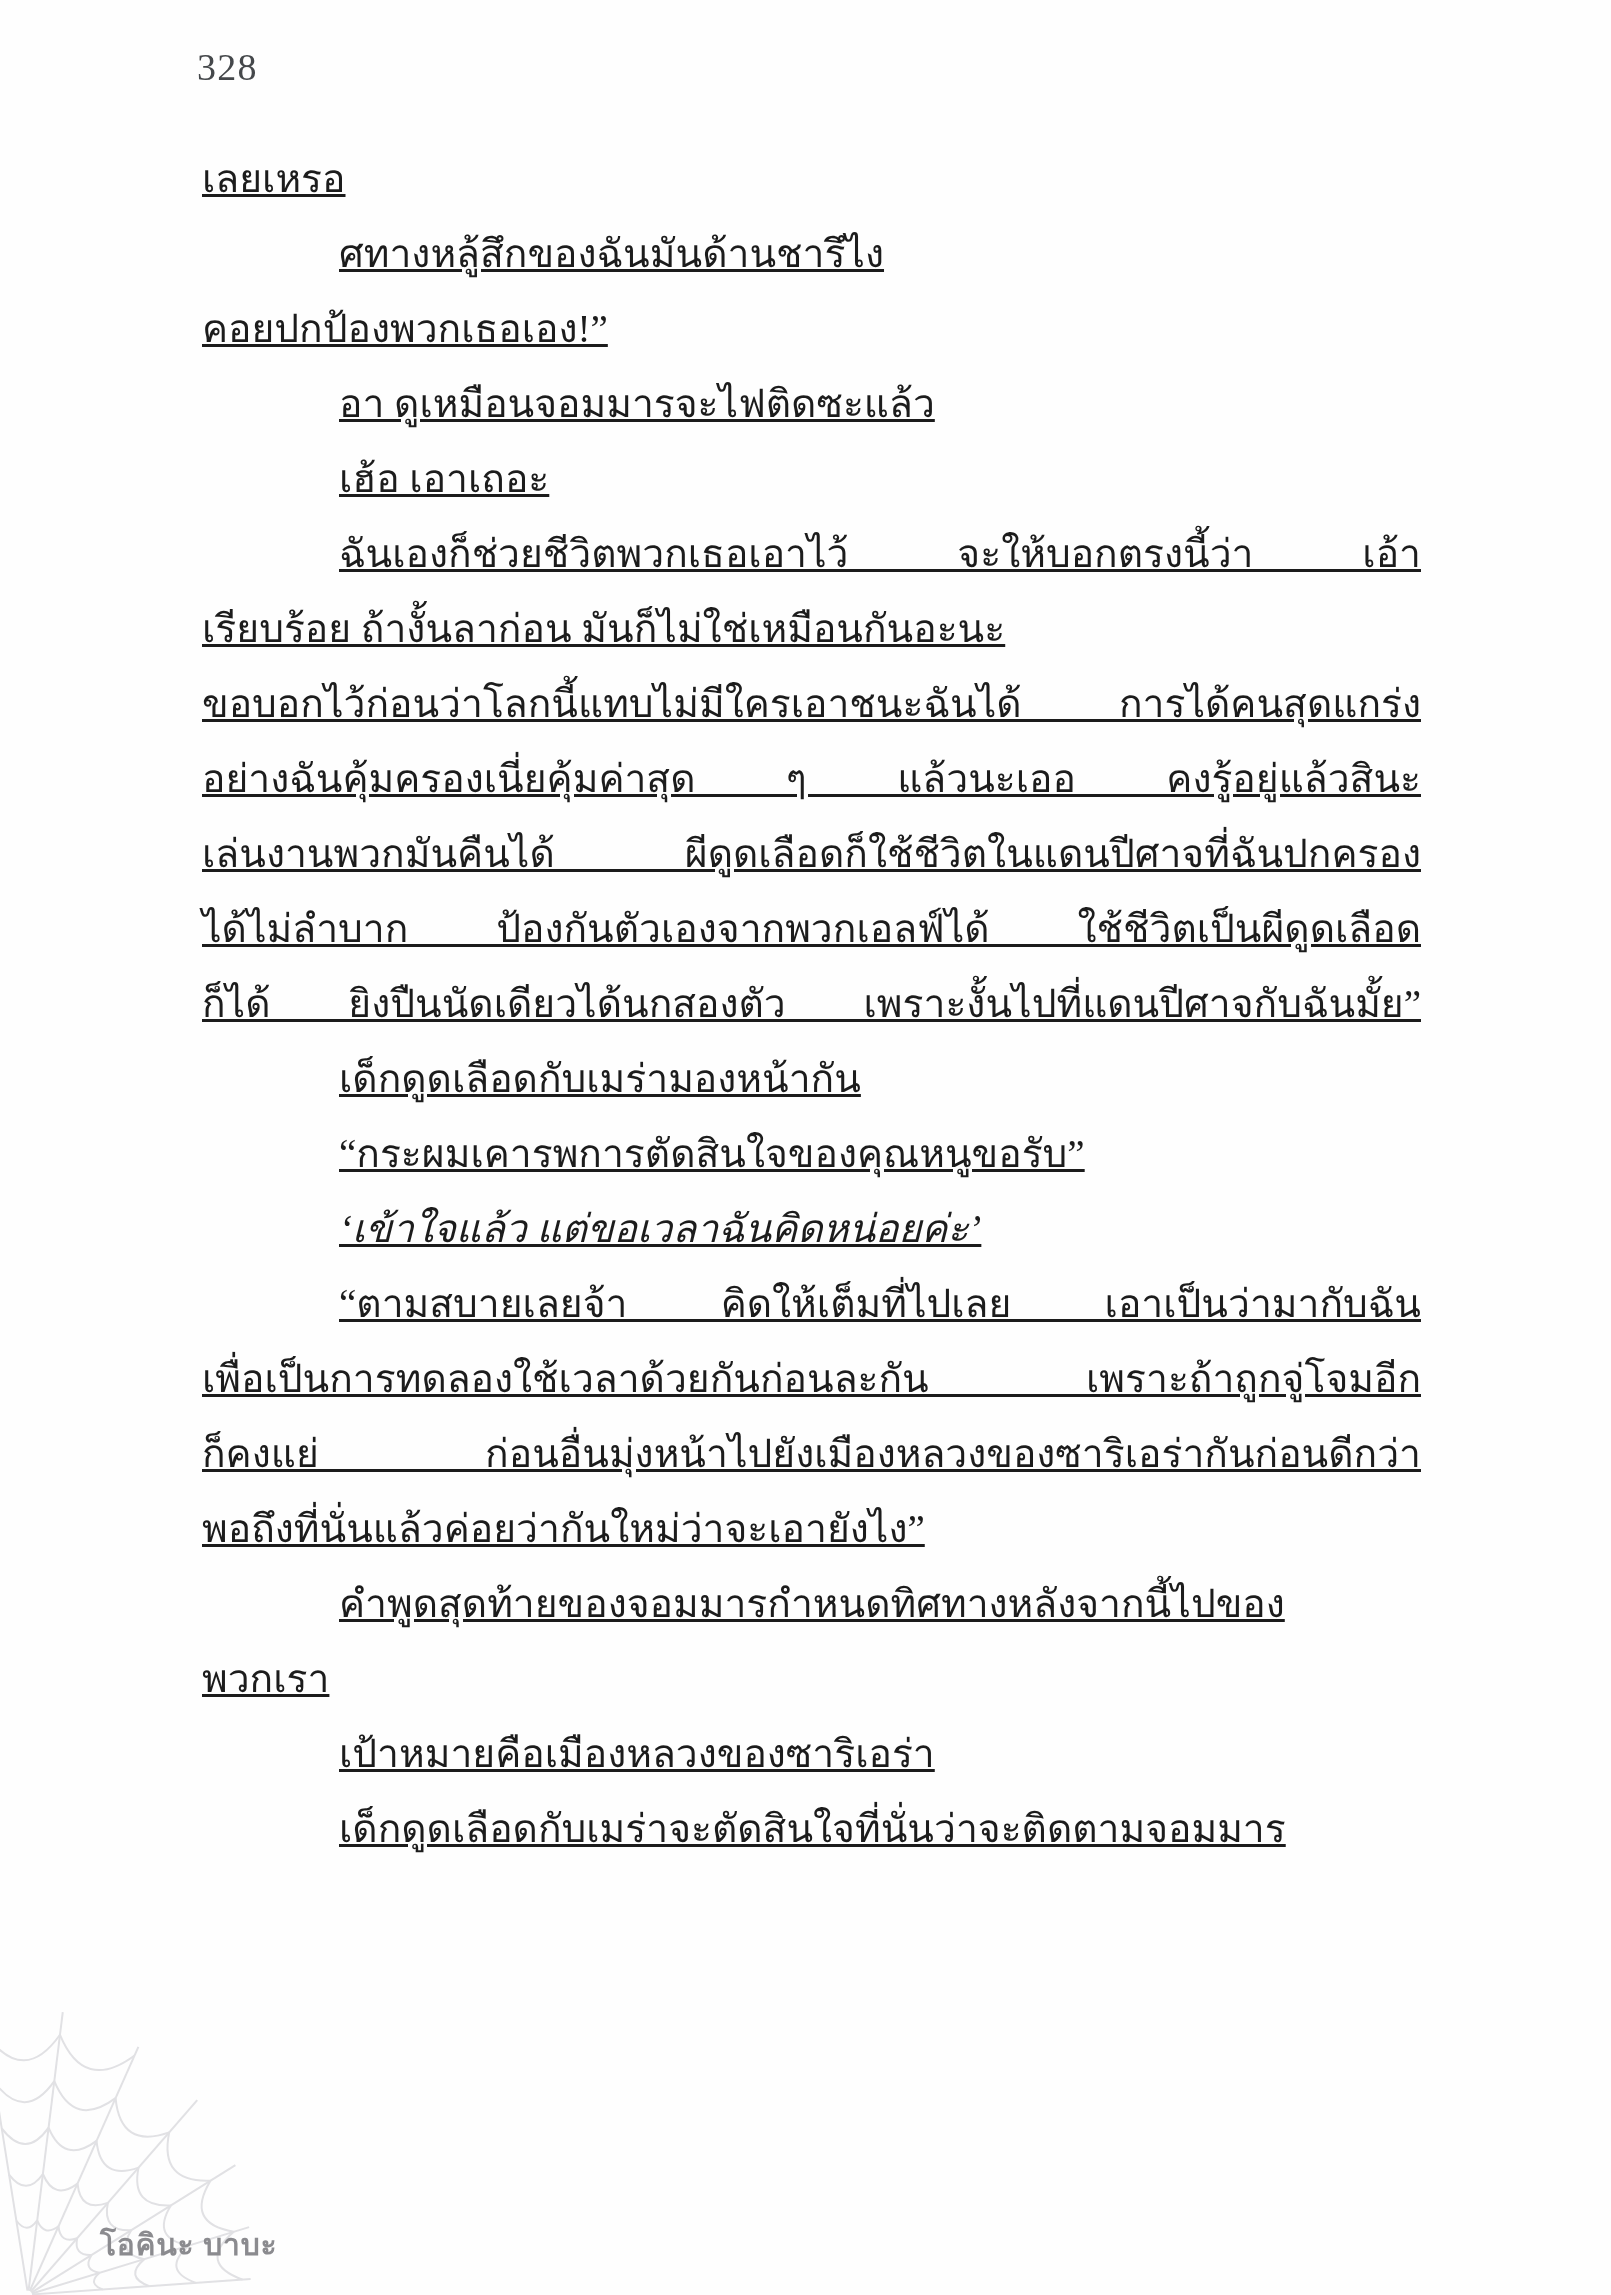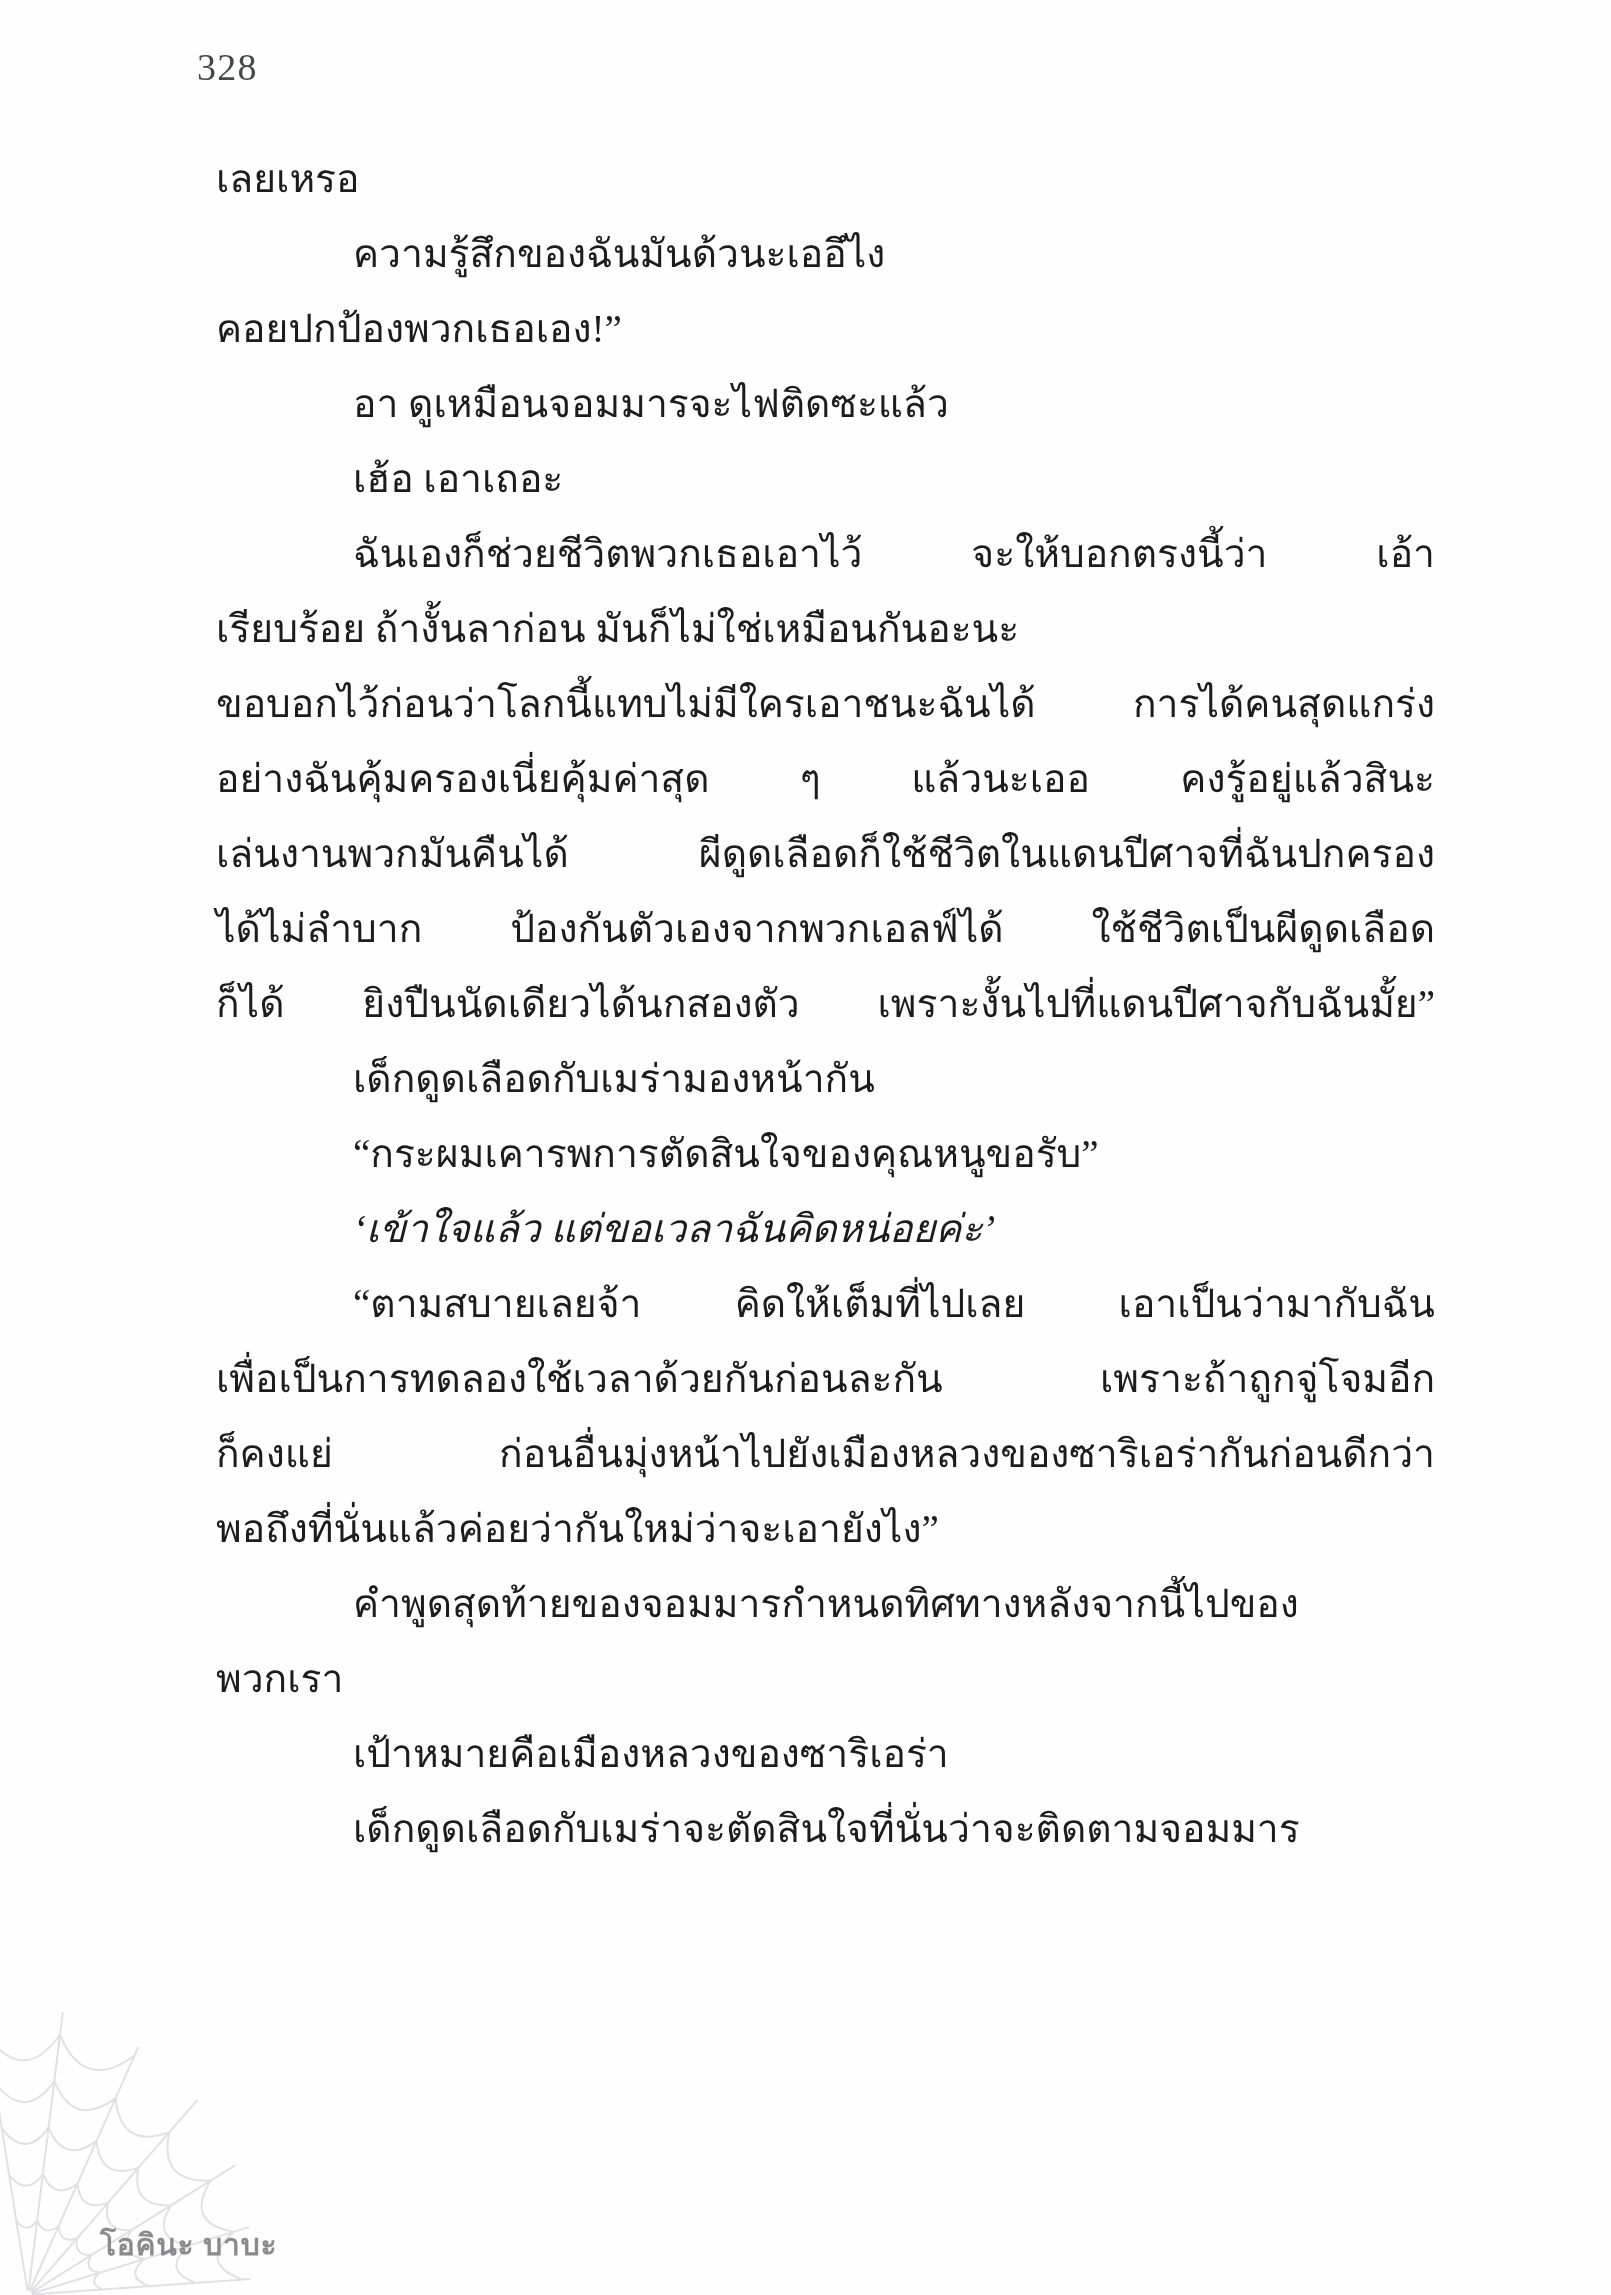--- a/index.html
+++ b/index.html
@@ -16,26 +16,27 @@
     position:absolute;
     left:197px;
     top:45px;
     font-size:38px;
     letter-spacing:1.3px;
     color:#45484b;
     font-family:"Liberation Serif", serif;
   }
   .text-block {
     position:absolute;
-    left:216px;
+    left:202px;
     top:141px;
     width:1219px;
     font-size:39px;
     line-height:75px;
     color:#1c1c1c;
+    text-decoration:underline;
   }
   .line { white-space:pre-wrap; }
   .line.indent { padding-left:137px; }
   .line.just { text-align:justify; text-align-last:justify; }
   .line.italic { font-style:italic; }
   .web-wrap {
     position:absolute;
     left:0;
     top:1962px;
     width:314px;
@@ -55,21 +56,21 @@
 </style>
 </head>
 <body>
 
 <div class="page">
 
   <div class="page-number">328</div>
 
   <div class="text-block" id="text-lines">
       <div class="line">เลยเหรอ</div>
-      <div class="line indent">ความรู้สึกของฉันมันด้วนะเออึไง</div>
+      <div class="line indent">ศทางหลู้สึกของฉันมันด้านชารึไง</div>
       <div class="line">คอยปกป้องพวกเธอเอง!”</div>
       <div class="line indent">อา ดูเหมือนจอมมารจะไฟติดซะแล้ว</div>
       <div class="line indent">เฮ้อ เอาเถอะ</div>
       <div class="line indent just">ฉันเองก็ช่วยชีวิตพวกเธอเอาไว้ จะให้บอกตรงนี้ว่า เอ้า</div>
       <div class="line">เรียบร้อย ถ้างั้นลาก่อน มันก็ไม่ใช่เหมือนกันอะนะ</div>
       <div class="line just">ขอบอกไว้ก่อนว่าโลกนี้แทบไม่มีใครเอาชนะฉันได้ การได้คนสุดแกร่ง</div>
       <div class="line just">อย่างฉันคุ้มครองเนี่ยคุ้มค่าสุด ๆ แล้วนะเออ คงรู้อยู่แล้วสินะ</div>
       <div class="line just">เล่นงานพวกมันคืนได้ ผีดูดเลือดก็ใช้ชีวิตในแดนปีศาจที่ฉันปกครอง</div>
       <div class="line just">ได้ไม่ลำบาก ป้องกันตัวเองจากพวกเอลฟ์ได้ ใช้ชีวิตเป็นผีดูดเลือด</div>
       <div class="line just">ก็ได้ ยิงปืนนัดเดียวได้นกสองตัว เพราะงั้นไปที่แดนปีศาจกับฉันมั้ย”</div>

